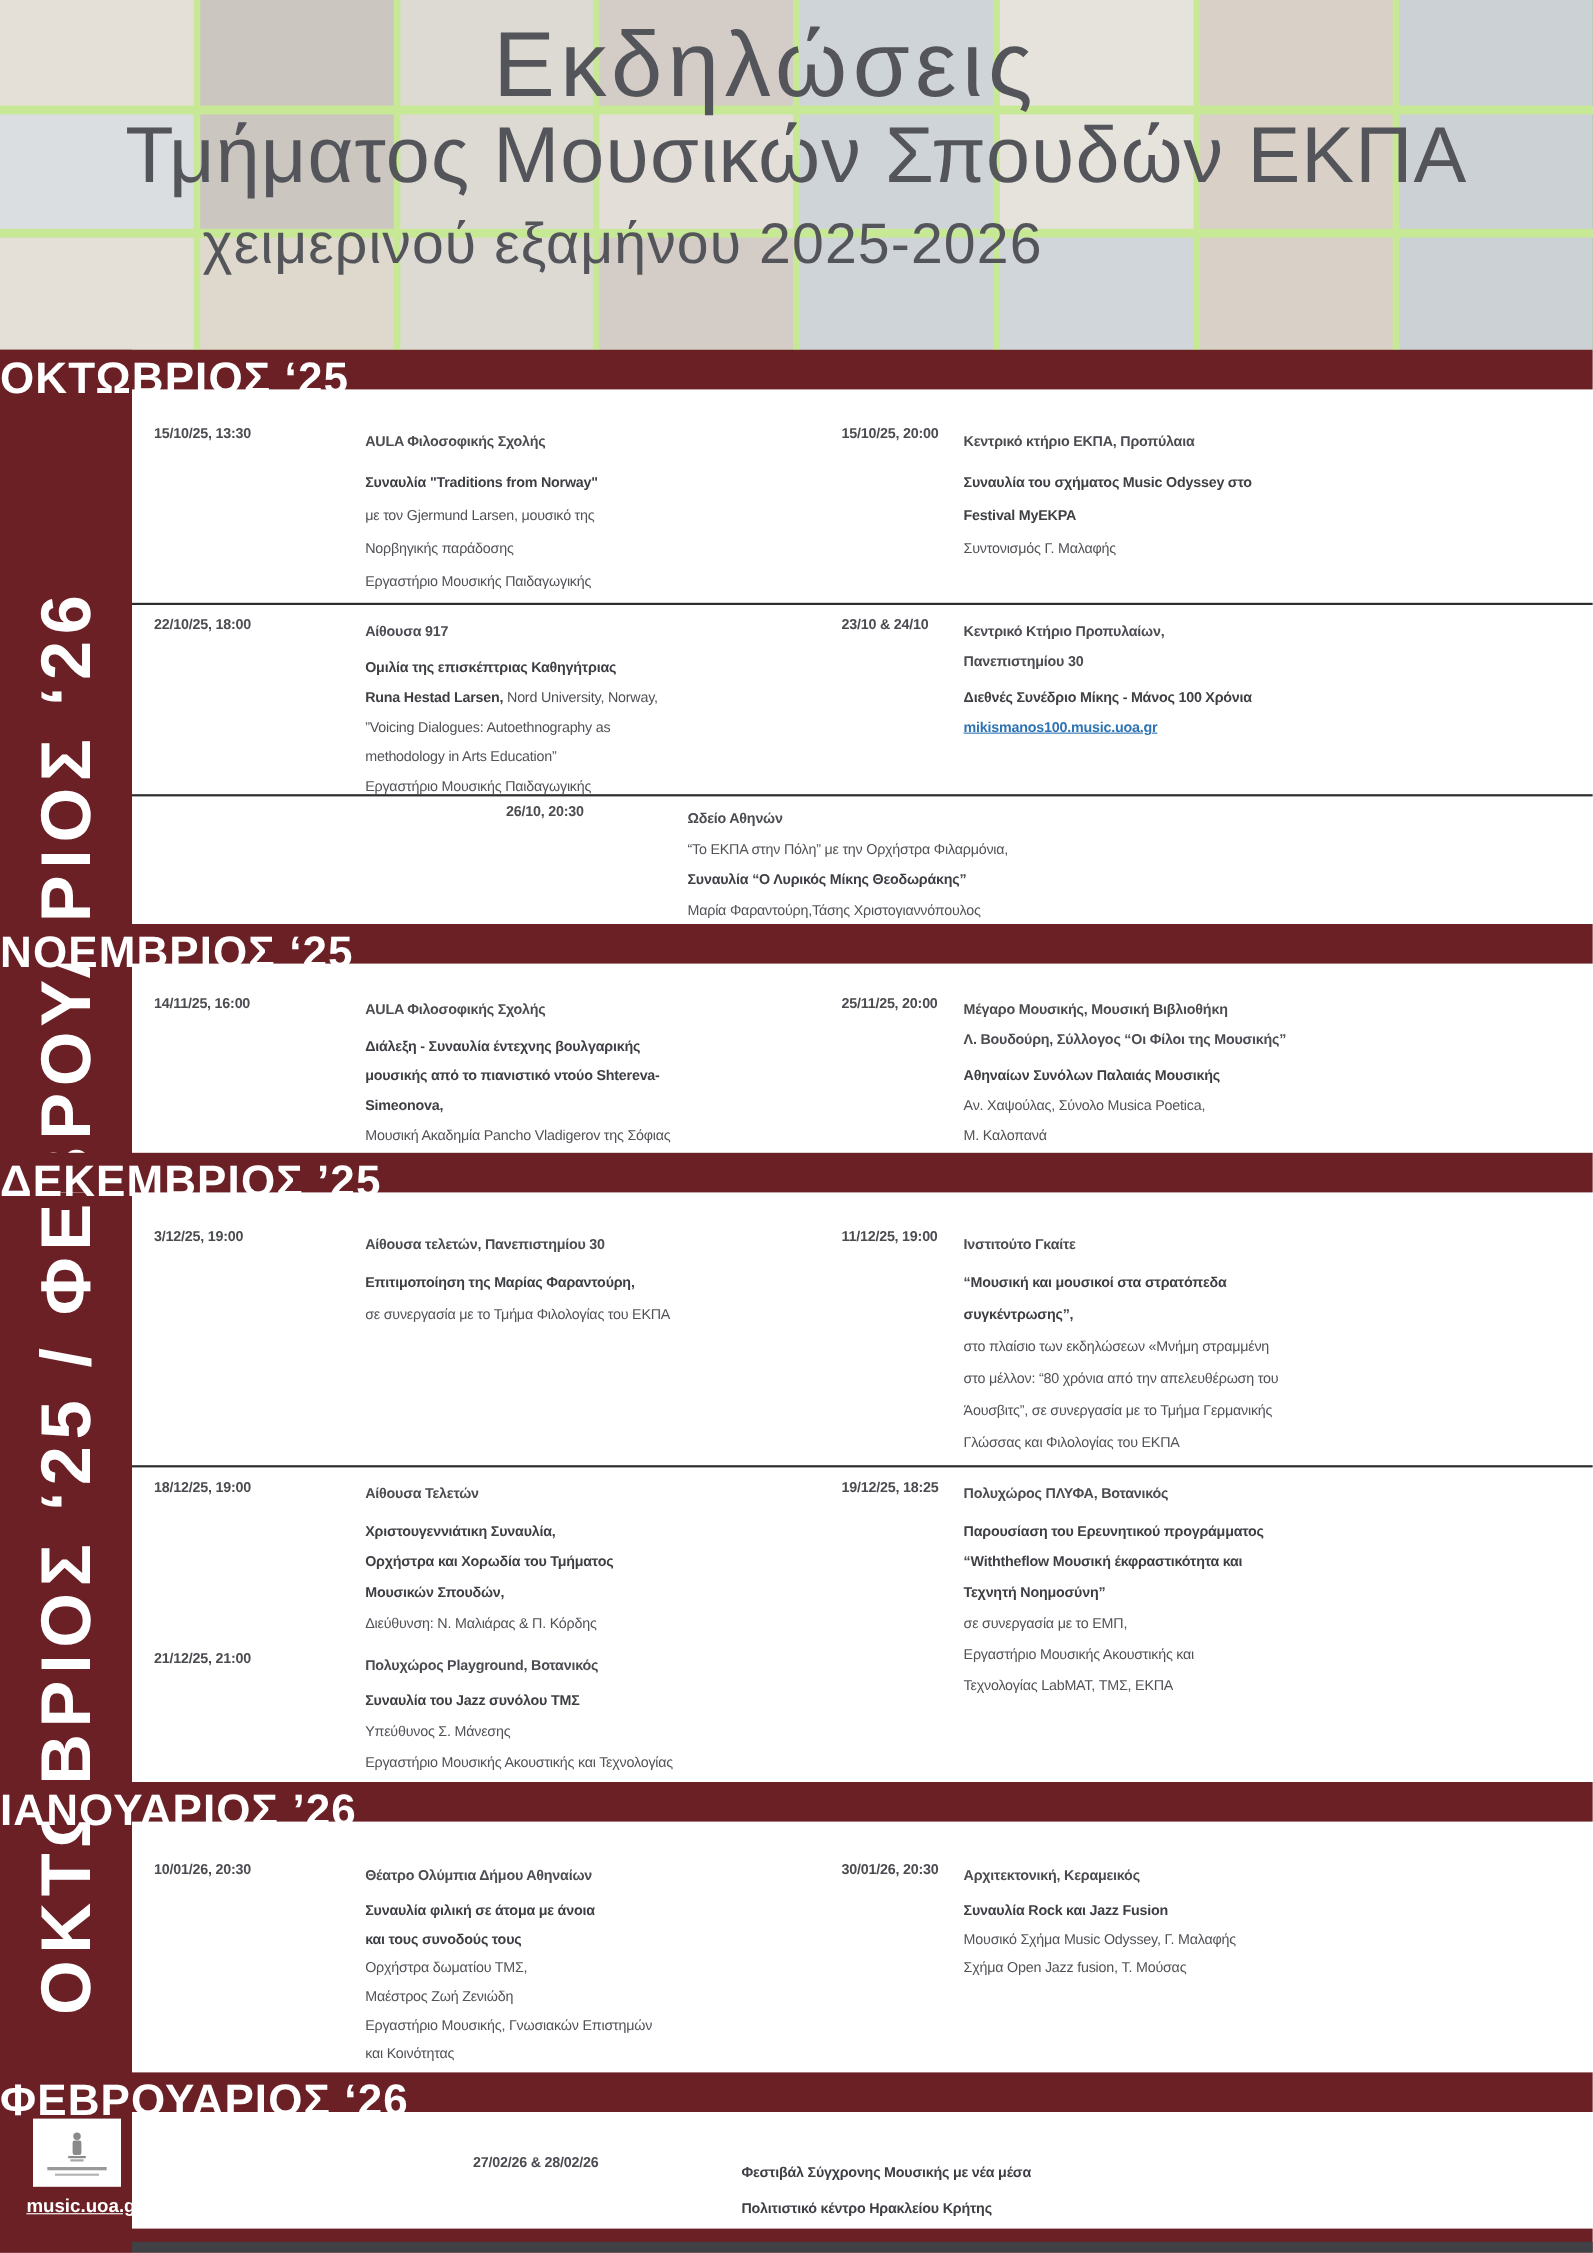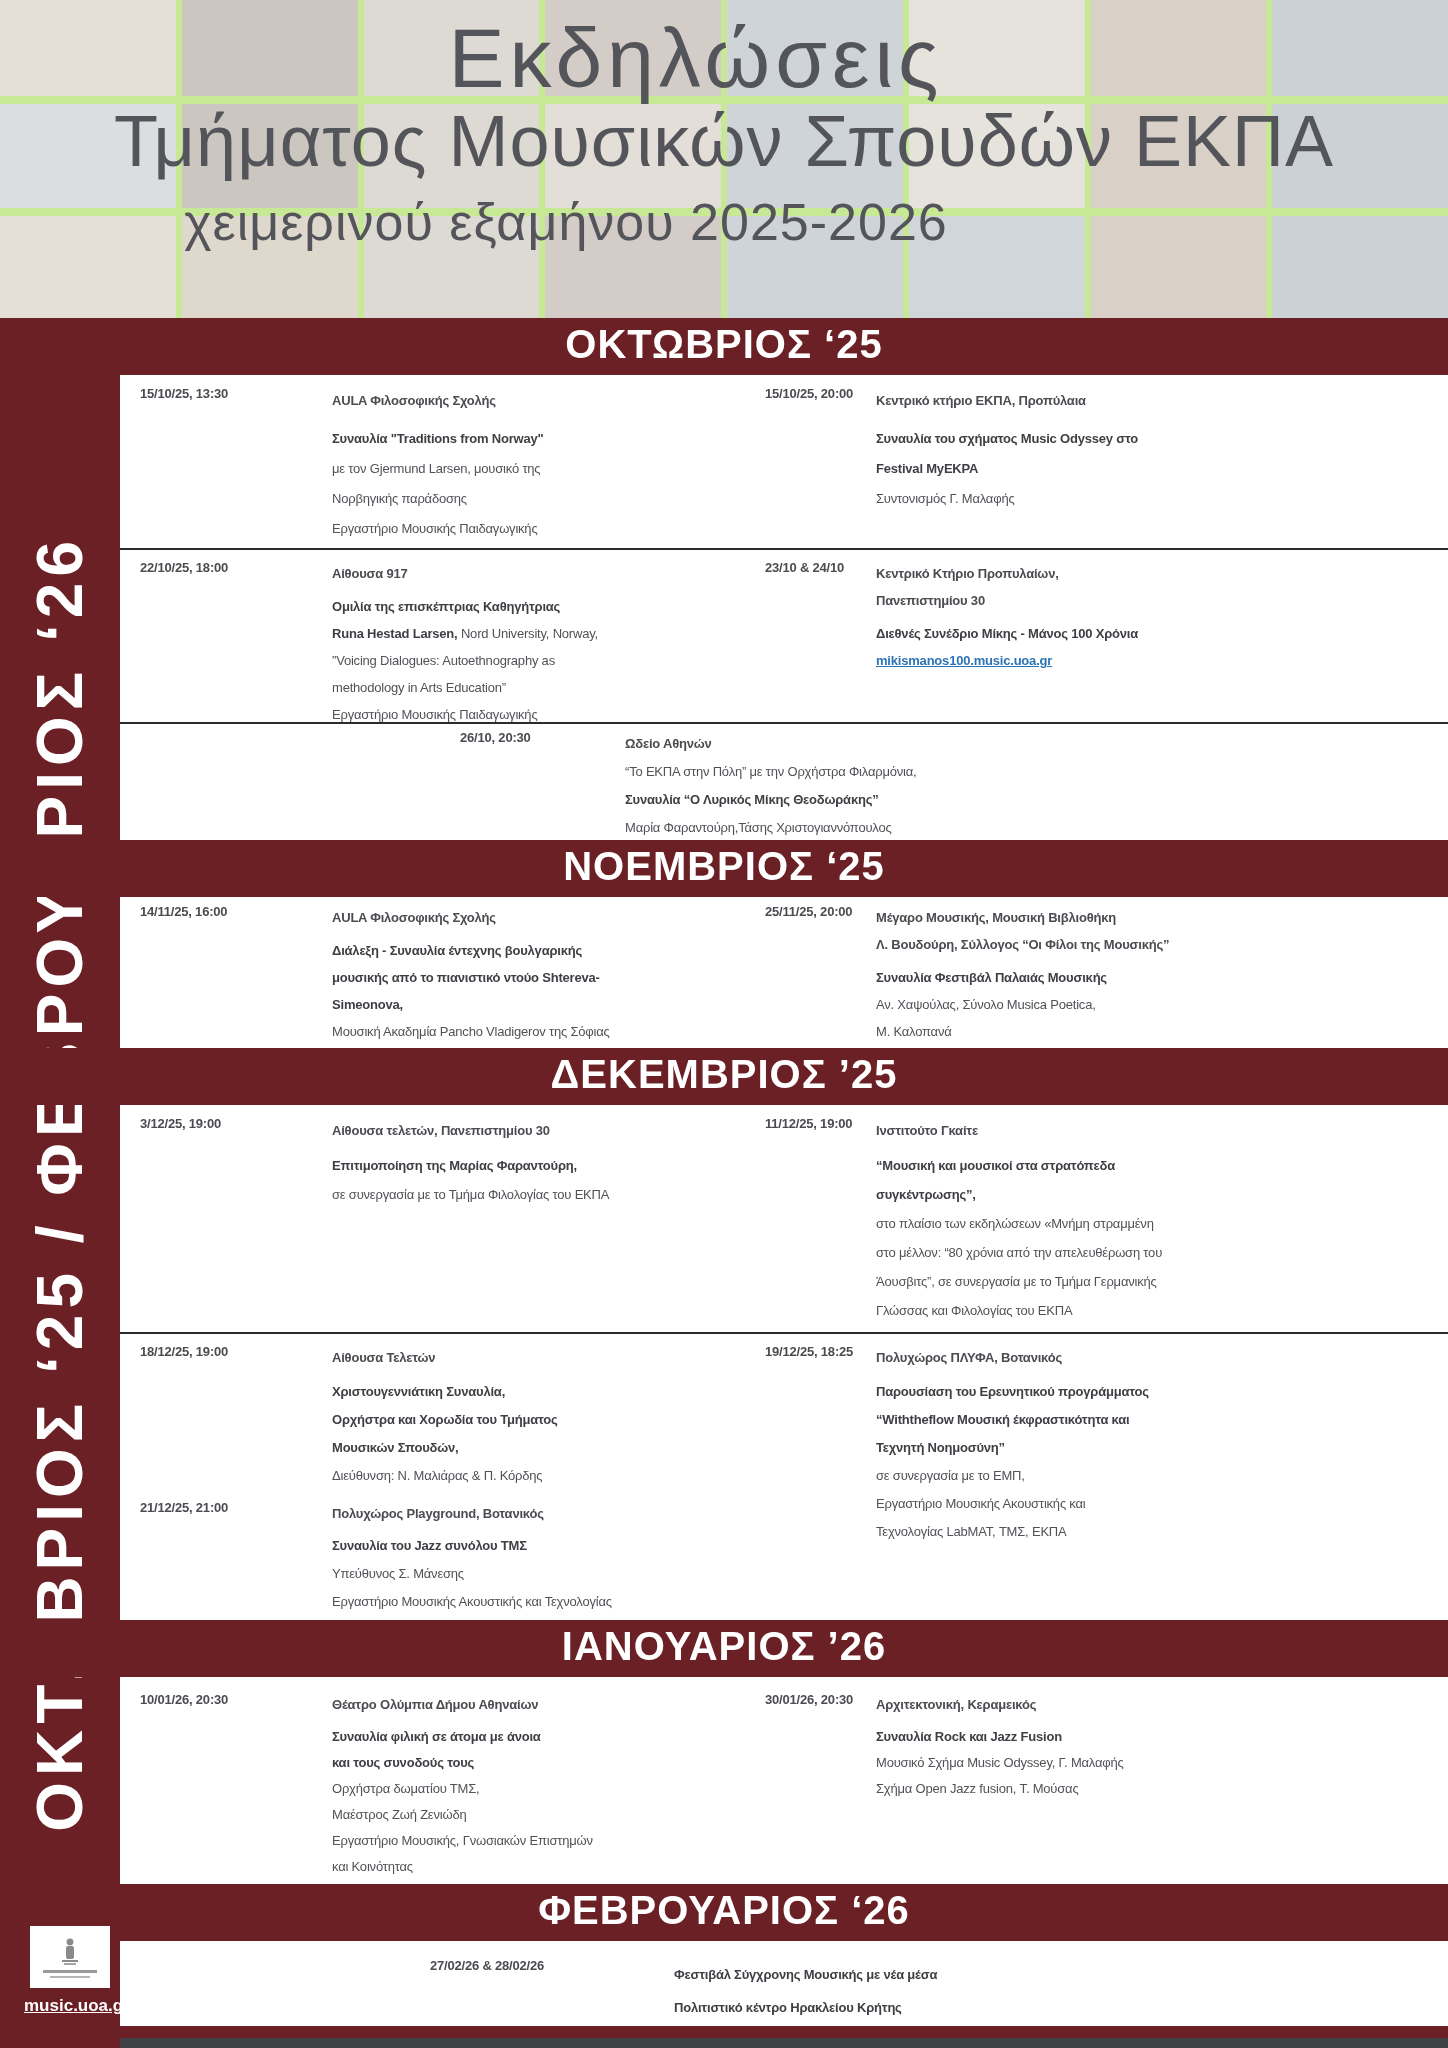--- a/index.html
+++ b/index.html
@@ -30,22 +30,22 @@
 .htitle { position:absolute; width:1448px; text-align:center; color:#54555a; white-space:nowrap; }
 .ht1 { top:10px; left:-28px; font-size:84px; letter-spacing:5px; }
 .ht2 { top:100px; left:0; font-size:72px; letter-spacing:1px; }
 .ht3 { top:192px; left:-158px; font-size:52px; letter-spacing:1px; }
 
 
 .sidebar { position:absolute; left:0; top:318px; width:120px; height:1730px; background:#6b2026;
            display:flex; align-items:center; justify-content:center; }
 .vtext { writing-mode:vertical-rl; transform:rotate(180deg); color:#ffffff; font-weight:bold;
          font-size:64px; letter-spacing:6px; white-space:nowrap; }
-.bar { position:absolute; left:0; width:1448px; height:57px; background:#6b2026; color:#fff;
-       font-weight:bold; font-size:40px; line-height:52px; text-align:center; letter-spacing:1px; }
+.bar { position:absolute; left:0; width:1448px; height:36px; background:#6b2026; color:#fff;
+       font-weight:bold; font-size:40px; line-height:52px; text-align:left; letter-spacing:1px; }
 .divider { position:absolute; left:120px; width:1328px; height:2px; background:#2c2c2c; }
 .footband { position:absolute; left:0; top:2026px; width:1448px; height:22px; background:#6b2026; }
 .darkstrip { position:absolute; left:120px; top:2038px; width:1328px; height:10px; background:#3f4144; }
 
 
 .event { position:absolute; font-size:13px; color:#515257; letter-spacing:-0.2px; }
 .event .date { position:absolute; left:0; top:0; font-weight:bold; color:#4b4c51; white-space:nowrap; }
 .line { white-space:nowrap; }
 .v { font-weight:bold; color:#4b4c51; }
 .b { font-weight:bold; color:#3e3f44; }
@@ -179,21 +179,21 @@
       <div class="line b">μουσικής από το πιανιστικό ντούο Shtereva-</div>
       <div class="line b">Simeonova,</div>
       <div class="line">Μουσική Ακαδημία Pancho Vladigerov της Σόφιας</div>
     </div>
   </div>
   <div class="event colR lh27" style="top:904px">
     <div class="date">25/11/25, 20:00</div>
     <div class="body">
       <div class="line v">Μέγαρο Μουσικής, Μουσική Βιβλιοθήκη</div>
       <div class="line v">Λ. Βουδούρη, Σύλλογος “Οι Φίλοι της Μουσικής”</div>
-      <div class="line b g6">Συναυλία Φεστιβάλ Παλαιάς Μουσικής</div>
+      <div class="line b g6">Αθηναίων Συνόλων Παλαιάς Μουσικής</div>
       <div class="line">Αν. Χαψούλας, Σύνολο Musica Poetica,</div>
       <div class="line">Μ. Καλοπανά</div>
     </div>
   </div>
 
   <div class="event colL lh29" style="top:1116px">
     <div class="date">3/12/25, 19:00</div>
     <div class="body">
       <div class="line v">Αίθουσα τελετών, Πανεπιστημίου 30</div>
       <div class="line b g6">Επιτιμοποίηση της Μαρίας Φαραντούρη,</div>

